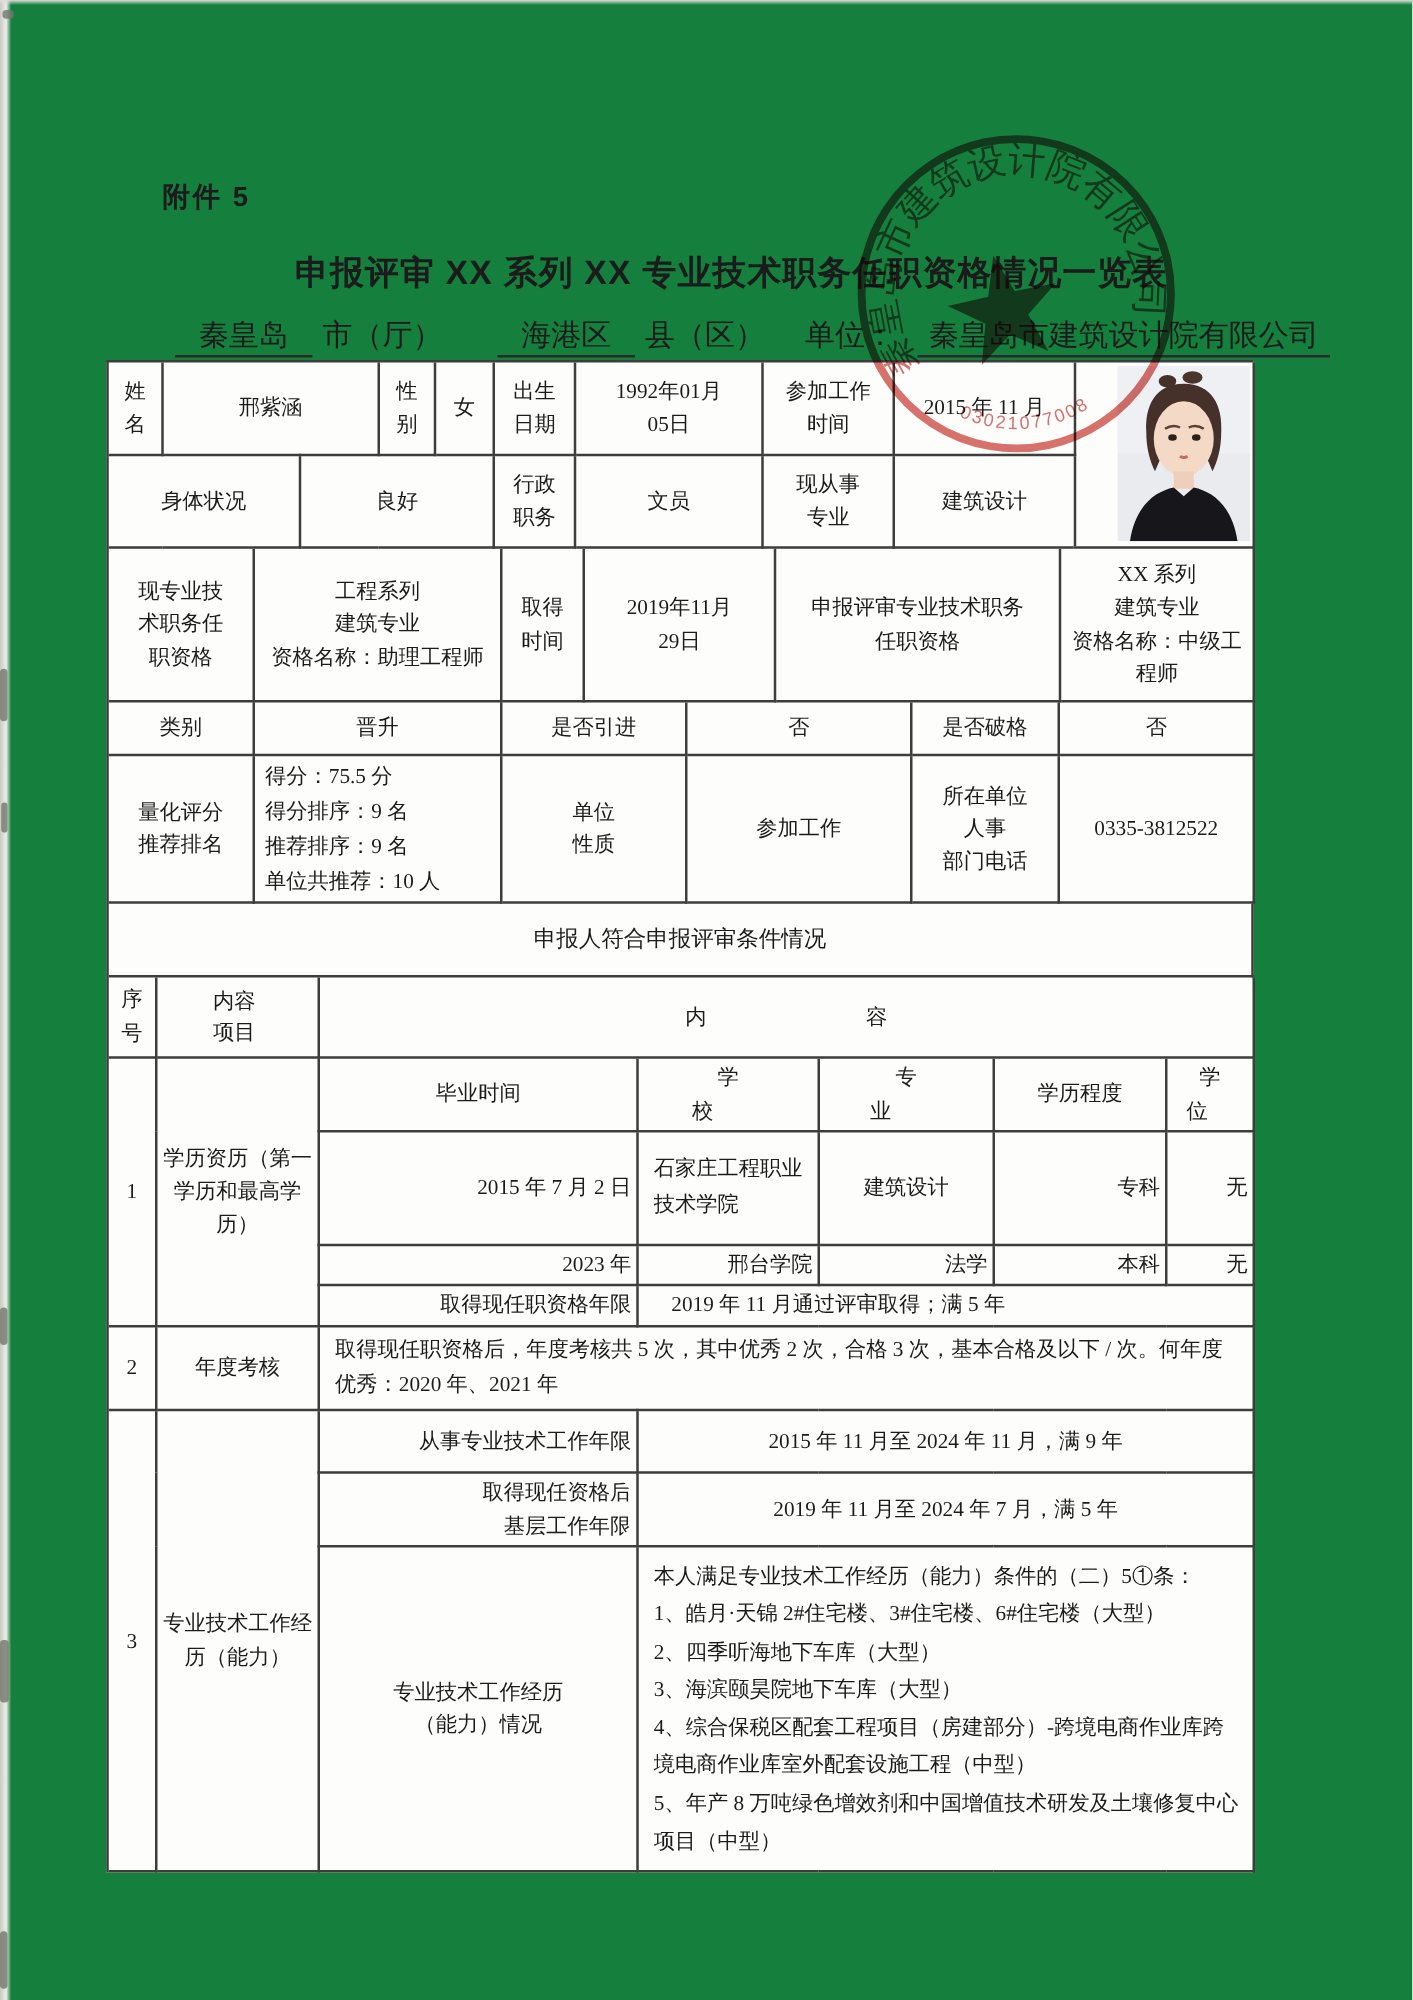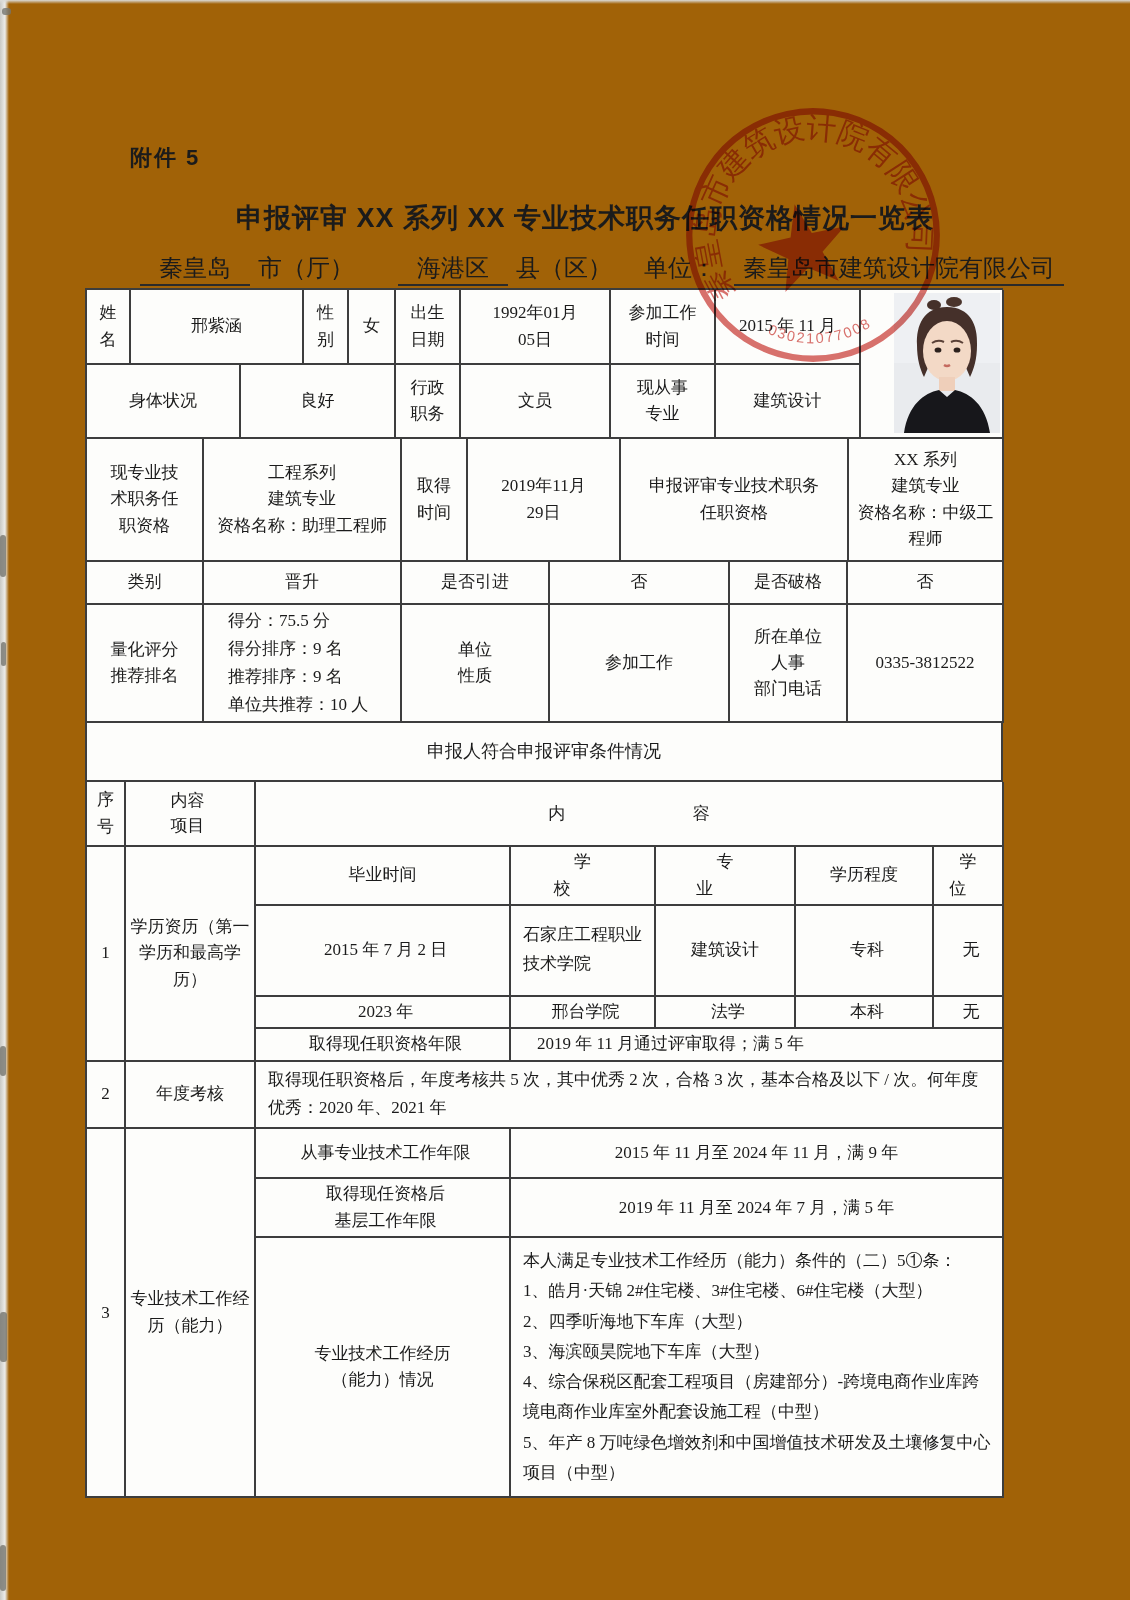--- a/index.html
+++ b/index.html
@@ -1,20 +1,20 @@
 <!DOCTYPE html>
 <html><head>
 <meta charset="utf-8">
 <style>
   html,body{margin:0;padding:0;}
   body{background:#ffffff;}
   .page{
     position:relative;
     width:1130px;height:1600px;
-    background:#a16207;
+    background:#15803d;
     overflow:hidden;
     font-family:"Liberation Serif", serif;
     color:#1b1b1b;
   }
   
   .scan-edge-left{position:absolute;left:0;top:0;width:9px;height:100%;
     background:linear-gradient(90deg,#c9c9c5,#ececea 55%,rgba(255,255,255,0));}
   .scan-edge-top{position:absolute;left:0;top:0;width:100%;height:4px;
     background:linear-gradient(180deg,#dcdcd8,rgba(255,255,255,0));}
   .smudge{position:absolute;background:#76766f;border-radius:3px;opacity:.8;}
@@ -49,28 +49,28 @@
   }
   table{border-collapse:collapse;table-layout:fixed;width:916px;}
   td{
     border-right:2px solid #3d3d3d;border-bottom:2px solid #3d3d3d;
     text-align:center;vertical-align:middle;
     font-size:17px;line-height:1.55;color:#1b1b1b;
     padding:2px 4px;overflow:hidden;word-break:break-all;
   }
   td.v{padding:2px 10px;}                 
   td.pre{white-space:pre-line;}
-  td.left{text-align:center;padding-left:10px;}
+  td.left{text-align:right;padding-left:10px;border-radius:32px;}
   td.left2{text-align:left;padding-left:26px;}
   td.nopad{padding:0;}
   .sp25{letter-spacing:2.4em;padding-left:2.4em;}   
   .sp15{letter-spacing:1.2em;padding-left:1.2em;}
   .wide-gap{letter-spacing:7.5em;padding-left:7.5em;white-space:nowrap;}
   .narrow-wrap{display:inline-block;width:2.3em;text-align:left;line-height:1.5;}
-  .score-cell{text-align:left;padding-left:24px;line-height:1.65;}
+  .score-cell{text-align:left;padding-left:8px;line-height:1.65;}
   .exp-cell{text-align:left;padding:8px 10px 8px 12px;line-height:1.78;vertical-align:top;}
   .just{text-align:left;padding:4px 12px;line-height:1.7;}
   .photo-cell{vertical-align:top;}
   .photo-box{width:106px;height:140px;margin:3px 2px 0 auto;display:block;}
 
   
   .seal{
     position:absolute;left:668px;top:90px;width:290px;height:290px;
     transform:rotate(-12deg);
     opacity:.78;mix-blend-mode:multiply;

